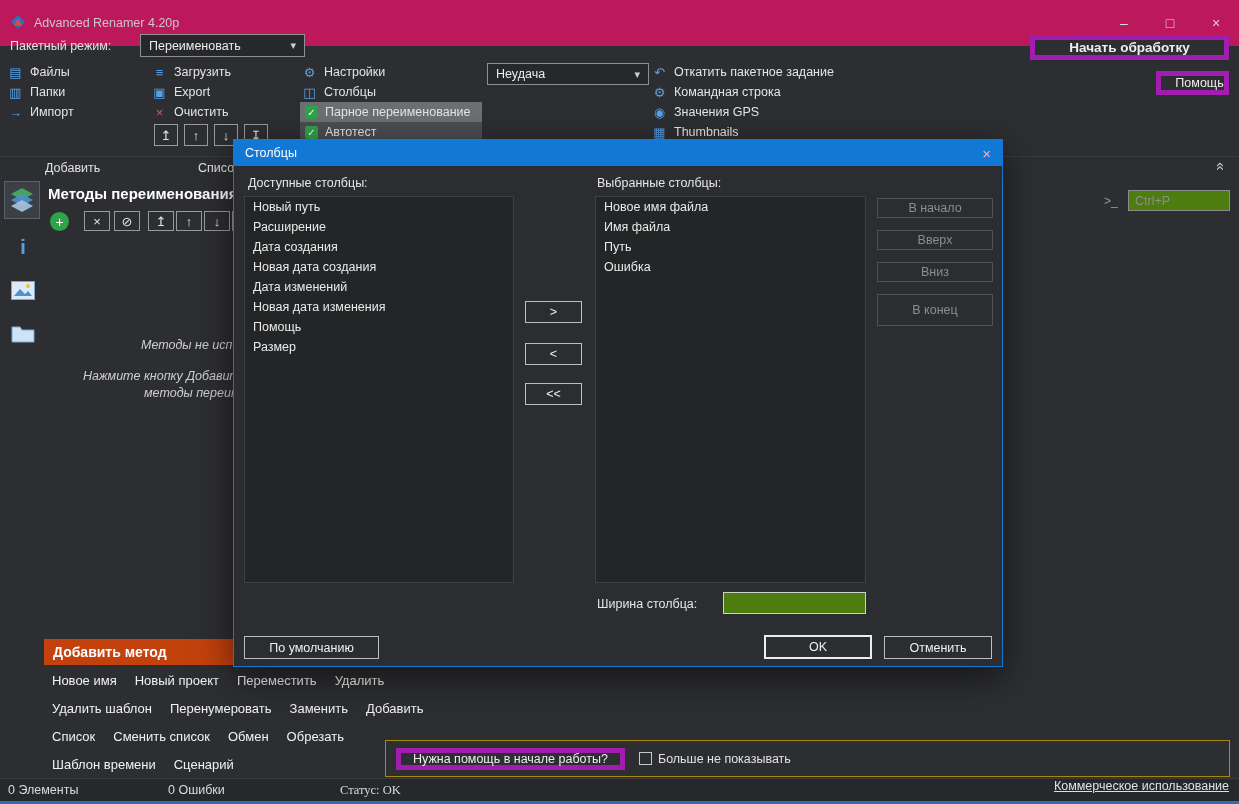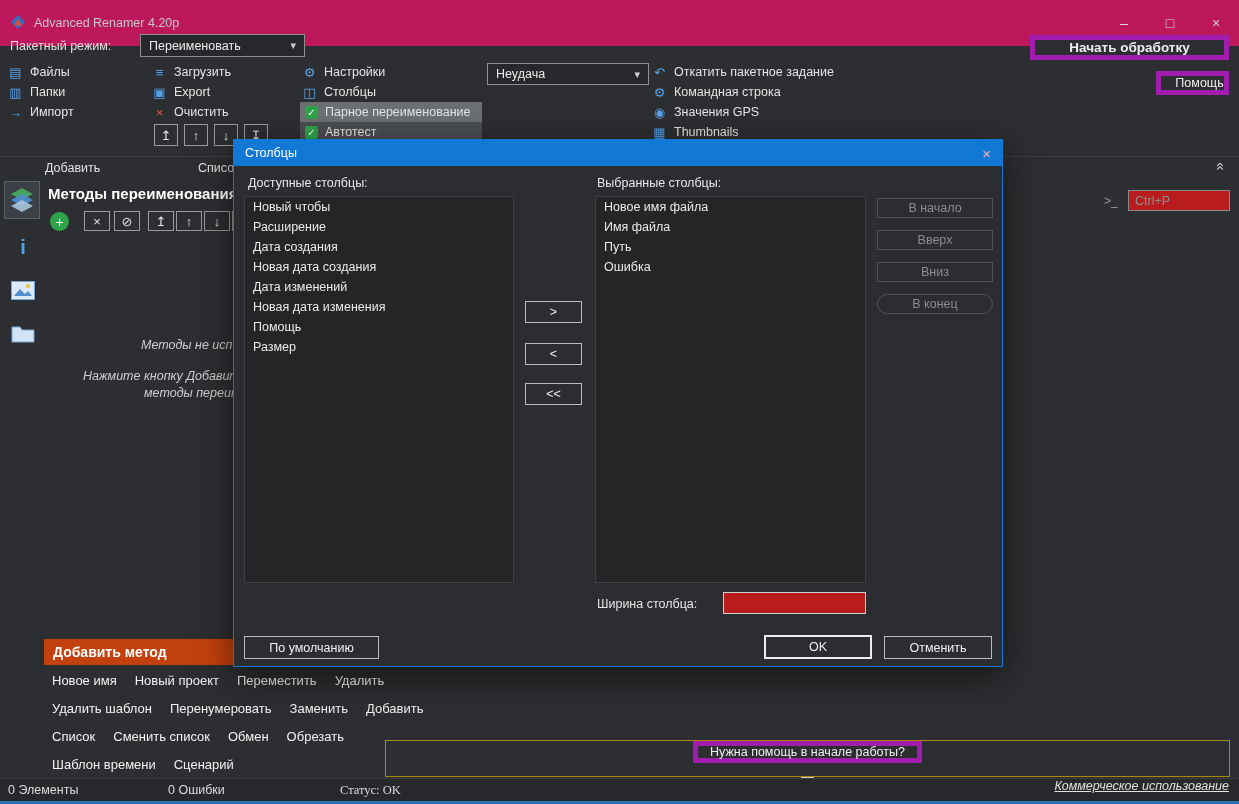--- a/index.html
+++ b/index.html
@@ -31,23 +31,23 @@
   .sep { position:absolute; left:0; right:0; top:156px; height:1px; background:#3a3b3d; }
   
   .methods-title { position:absolute; left:48px; top:185px; font-size:15px; font-weight:bold; color:#ffffff; white-space:nowrap; }
   .note { position:absolute; left:44px; width:350px; text-align:center; font-style:italic; color:#cfcfcf; white-space:nowrap; }
   .plus { position:absolute; left:50px; top:212px; width:19px; height:19px; border-radius:50%; background:#2fa34a; color:#fff; display:flex; align-items:center; justify-content:center; font-size:14px; }
   .side-sel { position:absolute; left:4px; top:181px; width:36px; height:38px; background:#3a4046; border:1px solid #5c6166; display:flex; align-items:center; justify-content:center; }
   .side-ico { position:absolute; left:10px; display:flex; align-items:center; justify-content:center; width:26px; }
   .amp-header { position:absolute; left:44px; top:639px; width:340px; height:26px; background:#c2410c; display:flex; align-items:center; padding-left:9px; font-weight:bold; font-size:14px; color:#fff; }
   .mrow { position:absolute; left:52px; display:flex; gap:18px; color:#f2f2f2; font-size:13px; white-space:nowrap; }
   
-  .helpbar { position:absolute; left:385px; top:740px; width:845px; height:37px; border:1px solid #a8890b; background:#2d2e31; display:flex; align-items:center; gap:14px; padding:0 10px;flex-direction:column; }
+  .helpbar { position:absolute; left:385px; top:740px; width:845px; height:37px; border:1px solid #a8890b; background:#2d2e31; display:flex; align-items:center; gap:14px; padding:0 10px; }
   .cb { width:13px; height:13px; border:1px solid #c8c8c8; background:transparent; flex:0 0 13px; }
-  .input { background:#b91c1c; border:1px solid #cfcfcf; color:#e8e8e8; font-size:12.5px; padding:0 6px; font-family:inherit; }
+  .input { background:#4d7c0f; border:1px solid #cfcfcf; color:#e8e8e8; font-size:12.5px; padding:0 6px; font-family:inherit; }
   .input::placeholder { color:#8e8e8e; }
   .filter-input { position:absolute; left:1128px; top:190px; width:102px; height:21px; border-color:#8a8a8a; }
   .prompt { position:absolute; left:1104px; top:194px; color:#9a9a9a; font-size:12px; }
   .collapse { position:absolute; left:1217px; top:158px; color:#cfcfcf; font-size:15px; transform:rotate(90deg); }
   
   .statusbar { position:absolute; left:0; right:0; bottom:3px; height:23px; background:#27282b; border-top:1px solid #3a3c3e; color:#dcdcdc; }
   .bottom-edge { position:absolute; left:0; right:0; bottom:0; height:3px; background:#2e6fb2; }
   .link { text-decoration:underline; color:#e0e0e0; }
   
   .dialog { position:absolute; left:233px; top:139px; width:770px; height:528px; background:#2b2d30; border:1px solid #1278d5; box-shadow:0 10px 34px rgba(0,0,0,.55); z-index:5; }
@@ -238,33 +238,33 @@
   <div class="helpbar">
     <div class="btn" style="height:22px; padding:0 12px;">Нужна помощь в начале работы?</div>
     <span class="cb"></span>
     <span style="margin-left:-8px;">Больше не показывать</span>
   </div>
 
   <div class="statusbar">
     <span class="abs" style="left:8px; top:4px;">0 Элементы</span>
     <span class="abs" style="left:168px; top:4px;">0 Ошибки</span>
     <span class="abs" style="left:340px; top:4px;font-family:Liberation Serif, serif;">Статус: OK</span>
-    <span class="abs link" style="right:10px; top:0;font-style:italic;">Коммерческое использование</span>
+    <span class="abs link" style="right:10px; top:0;">Коммерческое использование</span>
   </div>
   <div class="bottom-edge"></div>
 
   <div class="dialog">
     <div class="dlg-tb">
       <span>Столбцы</span>
       <span class="dlg-close">×</span>
     </div>
 
     <div class="dlg-label" style="left:14px; top:36px;">Доступные столбцы:</div>
     <div class="dlg-list" style="left:10px; top:56px; width:270px; height:387px;">
-      <div class="li">Новый чтобы</div>
+      <div class="li">Новый путь</div>
       <div class="li">Расширение</div>
       <div class="li">Дата создания</div>
       <div class="li">Новая дата создания</div>
       <div class="li">Дата изменений</div>
       <div class="li">Новая дата изменения</div>
       <div class="li">Помощь</div>
       <div class="li">Размер</div>
     </div>
 
     <div class="dlg-btn" style="left:291px; top:161px; width:57px; height:22px;">&gt;</div>
@@ -275,21 +275,21 @@
     <div class="dlg-list" style="left:361px; top:56px; width:271px; height:387px;">
       <div class="li">Новое имя файла</div>
       <div class="li">Имя файла</div>
       <div class="li">Путь</div>
       <div class="li">Ошибка</div>
     </div>
 
     <div class="dlg-btn disabled" style="left:643px; top:58px; width:116px; height:20px;">В начало</div>
     <div class="dlg-btn disabled" style="left:643px; top:90px; width:116px; height:20px;">Вверх</div>
     <div class="dlg-btn disabled" style="left:643px; top:122px; width:116px; height:20px;">Вниз</div>
-    <div class="dlg-btn disabled" style="left:643px; top:154px; width:116px; height:20px;border-radius:10px;">В конец</div>
+    <div class="dlg-btn disabled" style="left:643px; top:154px; width:116px; height:32px;">В конец</div>
 
     <div class="dlg-label" style="left:363px; top:457px;">Ширина столбца:</div>
     <input class="input" style="position: absolute; left: 489px; top: 452px; width: 143px; height: 22px;" value="">
 
     <div class="dlg-btn" style="left:10px; top:496px; width:135px; height:23px;">По умолчанию</div>
     <div class="dlg-btn primary" style="left:530px; top:495px; width:108px; height:24px;">OK</div>
     <div class="dlg-btn" style="left:650px; top:496px; width:108px; height:23px;">Отменить</div>
   </div>
 
 </div>

